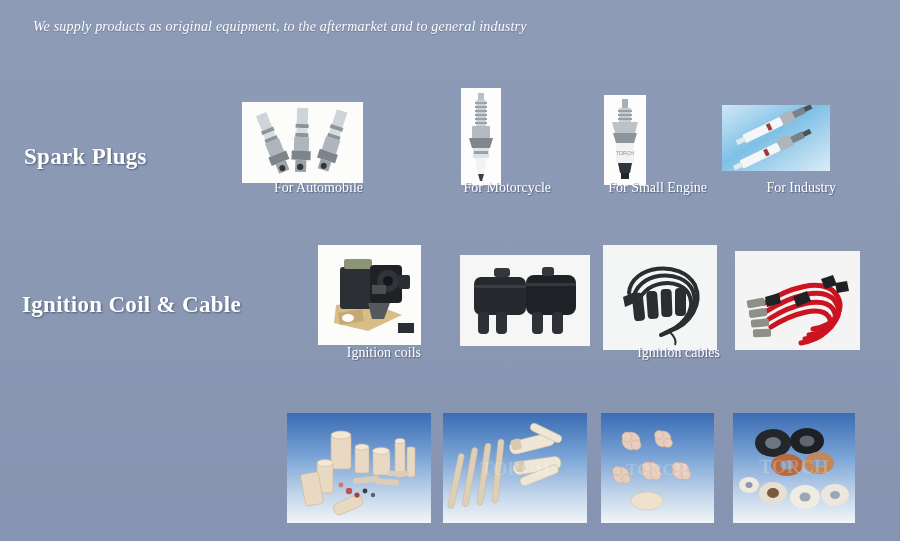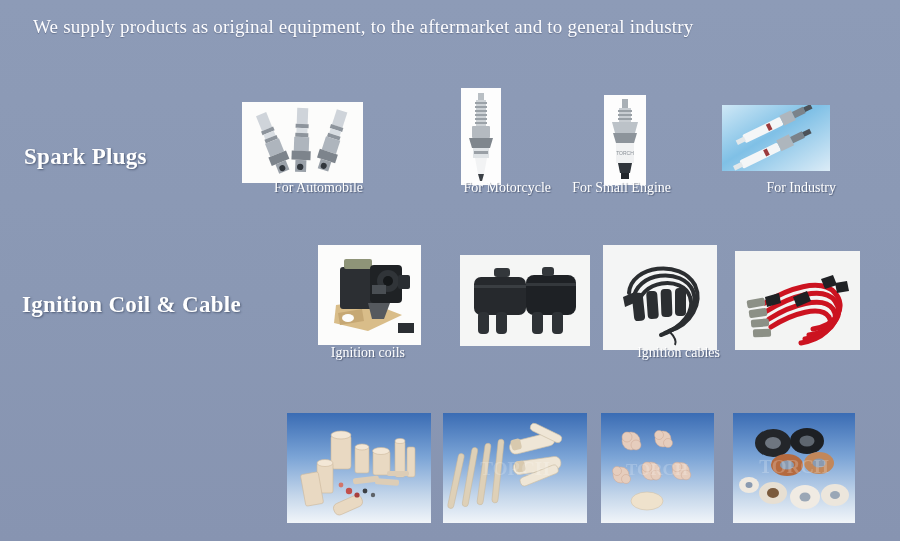--- a/index.html
+++ b/index.html
@@ -6,22 +6,22 @@
   body{
     width:900px;height:541px;overflow:hidden;
     background:#8b99b6;
     font-family:"Liberation Serif", serif;
     position:relative;
   }
   #stage{position:relative;width:900px;height:541px;background:linear-gradient(180deg,#8d9bb7 0%,#8a98b4 55%,#8794b1 100%);}
 
   .headline{
     position:absolute;left:33px;top:12px;width:780px;
-    color:#fdfdff;font-size:19px;line-height:30px;font-weight:400;
-    letter-spacing:.2px;text-shadow:0 1px 1px rgba(40,50,75,.35);
+    color:#fdfdff;font-size:14px;line-height:30px;font-weight:400;
+    letter-spacing:.2px;text-shadow:0 1px 1px rgba(40,50,75,.35);font-style:italic;
   }
 
   .rowlabel{
     position:absolute;color:#ffffff;font-weight:bold;
     font-size:23px;letter-spacing:.3px;
     text-shadow:1px 1px 2px rgba(35,45,70,.55);
     white-space:nowrap;
   }
   #label-spark{left:24px;top:144px;}
   #label-coil{left:22px;top:292px;}
@@ -125,21 +125,21 @@
         <rect x="14" y="23" width="14" height="2"></rect>
       </g>
       <path d="M8 27 L34 27 L31 38 L11 38 Z" fill="#bcc2c8"></path>
       <path d="M9 38 L33 38 L30 48 L12 48 Z" fill="#8d949b"></path>
       <rect x="12" y="48" width="18" height="20" fill="#f0f1f2"></rect>
       <text x="21" y="60" font-size="5" fill="#8a9097" text-anchor="middle" font-family="'Liberation Sans',sans-serif">TORCH</text>
       <path d="M14 68 L28 68 L26 78 L16 78 Z" fill="#30353b"></path>
       <rect x="17" y="78" width="8" height="6" fill="#23272c"></rect>
     </svg>
   </div>
-  <div class="caption" style="left:531px;top:180px;width:140px;">For Small Engine</div>
+  <div class="caption" style="left:567px;top:180px;width:140px;">For Small Engine</div>
 
   <div class="tile sky" style="left:722px;top:90px;width:108px;height:66px;">
     <svg viewBox="0 0 108 66" width="108" height="66">
       <defs>
         <linearGradient id="skyg" x1="0" y1="0" x2="1" y2="1">
           <stop offset="0%" stop-color="#cfe8f6"></stop>
             <stop offset="45%" stop-color="#7fc0e6"></stop>
           <stop offset="100%" stop-color="#dcecf7"></stop>
         </linearGradient>
       </defs>
@@ -176,21 +176,21 @@
       <rect x="26" y="14" width="28" height="10" rx="2" fill="#8e9478"></rect>
       <rect x="52" y="20" width="32" height="38" rx="4" fill="#1f2225"></rect>
       <circle cx="70" cy="36" r="11" fill="#303438"></circle>
       <circle cx="70" cy="36" r="5" fill="#15181a"></circle>
       <rect x="54" y="40" width="14" height="9" fill="#4a4f54"></rect>
       <rect x="80" y="30" width="12" height="14" rx="2" fill="#2a2e32"></rect>
       <path d="M50 58 L72 58 L66 74 L54 74 Z" fill="#55595e"></path>
       <rect x="80" y="78" width="16" height="10" fill="#2b2f33"></rect>
     </svg>
   </div>
-  <div class="caption" style="left:302px;top:345px;width:103px;">Ignition coils</div>
+  <div class="caption" style="left:318px;top:345px;width:103px;">Ignition coils</div>
 
   <div class="tile offwhite" style="left:460px;top:240px;width:130px;height:91px;">
     <svg viewBox="0 0 130 91" width="130" height="91">
       <rect width="130" height="91" fill="#f5f6f5"></rect>
       <rect x="14" y="22" width="52" height="38" rx="7" fill="#26292d"></rect>
       <rect x="66" y="20" width="50" height="40" rx="8" fill="#1e2125"></rect>
       <rect x="34" y="13" width="16" height="9" rx="3" fill="#33373b"></rect>
       <rect x="82" y="12" width="12" height="9" rx="3" fill="#33373b"></rect>
       <rect x="18" y="57" width="11" height="22" rx="4" fill="#2e3236"></rect>
       <rect x="36" y="57" width="11" height="22" rx="4" fill="#2e3236"></rect>

